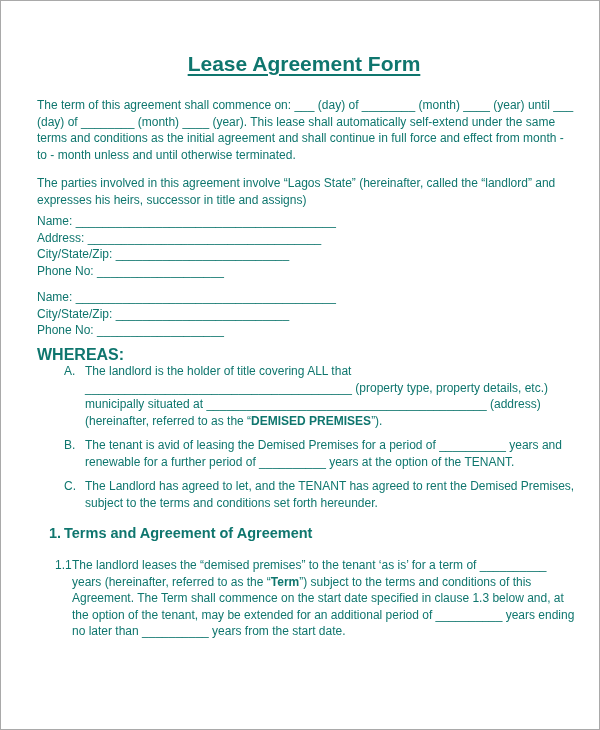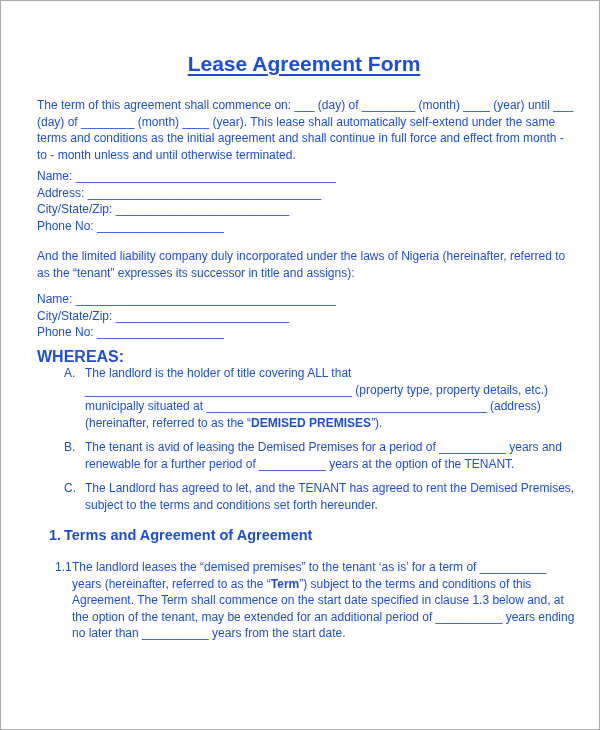--- a/index.html
+++ b/index.html
@@ -3,21 +3,21 @@
 <meta charset="utf-8">
 <style>
   html, body { margin: 0; padding: 0; background: #ffffff; }
   .page {
     width: 600px;
     height: 730px;
     box-sizing: border-box;
     background: #ffffff;
     border: 1px solid #a9a9a9;
     font-family: "Liberation Sans", sans-serif;
-    color: #1d4ed8;
+    color: #0f766e;
     overflow: hidden;
   }
   .content { padding: 0 28px 0 36px; }
   .title-wrap {
     margin-top: 50px;
     text-align: center;
     font-size: 21px;
     font-weight: bold;
     line-height: 26px;
   }
@@ -81,30 +81,30 @@
 
     <div class="title-wrap">
       <span class="u">Lease Agreement Form</span>
     </div>
 
     <div class="body-text p1">The term of this agreement shall commence on: ___ (day) of ________ (month) ____ (year) until ___
 (day) of ________ (month) ____ (year). This lease shall automatically self-extend under the same
 terms and conditions as the initial agreement and shall continue in full force and effect from month -
 to - month unless and until otherwise terminated.</div>
 
+    <div class="body-text p2">The parties involved in this agreement involve “Lagos State” (hereinafter, called the “landlord” and
+expresses his heirs, successor in title and assigns)</div>
 
     <div class="fields-1">
       <div class="body-text">Name: _______________________________________</div>
       <div class="body-text">Address: ___________________________________</div>
       <div class="body-text">City/State/Zip: __________________________</div>
       <div class="body-text">Phone No: ___________________</div>
     </div>
 
-    <div class="body-text p3">And the limited liability company duly incorporated under the laws of Nigeria (hereinafter, referred to
-as the “tenant” expresses its successor in title and assigns):</div>
 
     <div class="fields-2">
       <div class="body-text">Name: _______________________________________</div>
       <div class="body-text">City/State/Zip: __________________________</div>
       <div class="body-text">Phone No: ___________________</div>
     </div>
 
     <div class="whereas-label">WHEREAS:</div>
 
     <div class="item">

